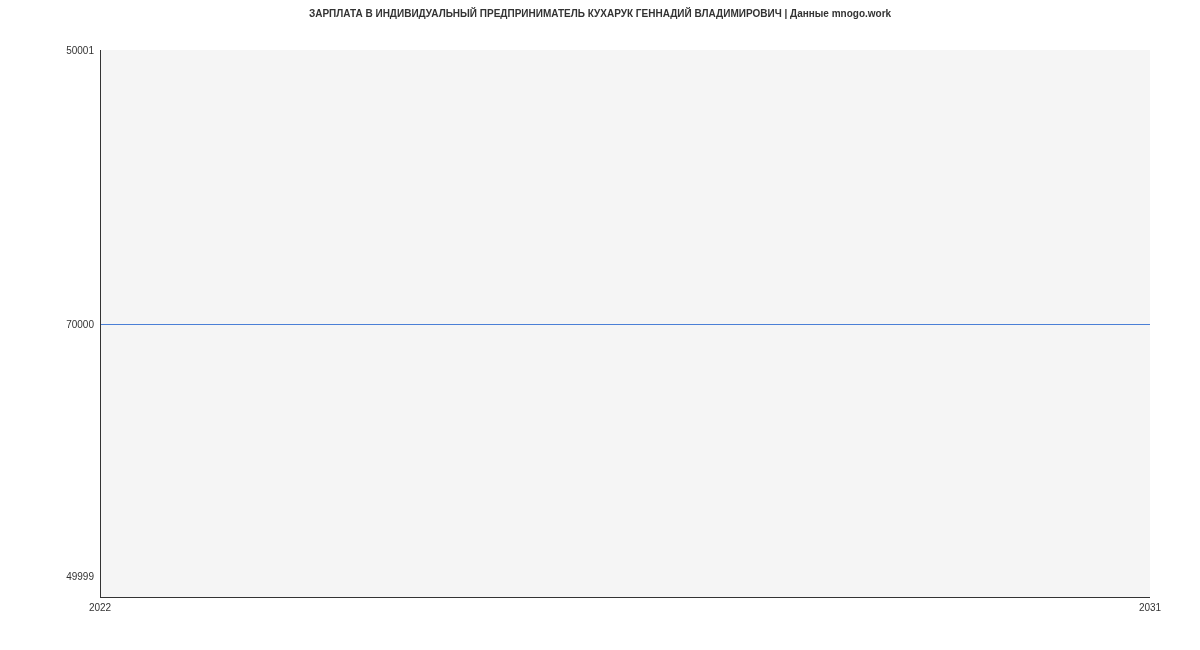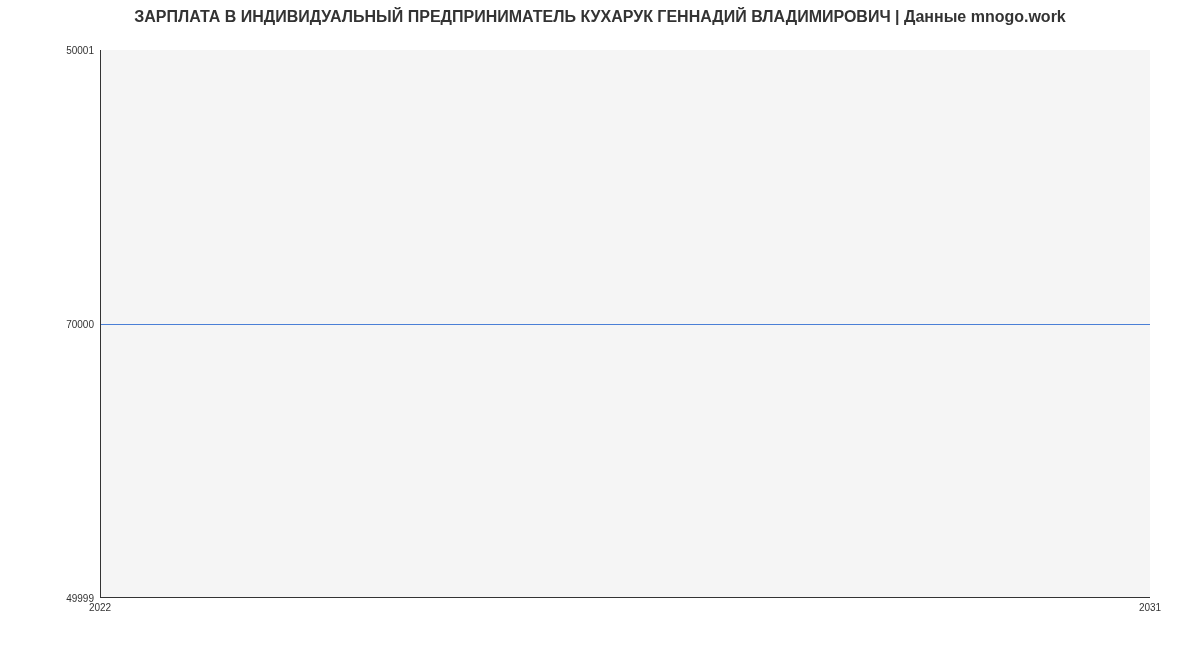--- a/index.html
+++ b/index.html
@@ -9,21 +9,21 @@
       background: #fff;
       font-family: Verdana, Geneva, sans-serif;
       position: relative;
     }
     .title {
       position: absolute;
       top: 8px;
       left: 0;
       width: 1200px;
       text-align: center;
-      font-size: 16px;
+      font-size: 10px;
       font-weight: bold;
       color: #333;
     }
     .plot-area {
       position: absolute;
       left: 100px;
       top: 50px;
       width: 1050px;
       height: 548px;
       background: #f5f5f5;
@@ -57,16 +57,16 @@
 <body>
 
 <div class="title">ЗАРПЛАТА В ИНДИВИДУАЛЬНЫЙ ПРЕДПРИНИМАТЕЛЬ КУХАРУК ГЕННАДИЙ ВЛАДИМИРОВИЧ | Данные mnogo.work</div>
 
 <div class="plot-area">
   <div class="data-line" style="top:50%;"></div>
 </div>
 
 <div class="y-tick" style="top:50px;">50001</div>
 <div class="y-tick" style="top:324px;">70000</div>
-<div class="y-tick" style="top:598px;">49999</div>
+<div class="y-tick" style="top:576px;">49999</div>
 
 <div class="x-tick" style="left:100px;">2022</div>
 <div class="x-tick" style="left:1150px;">2031</div>
 
 </body></html>

